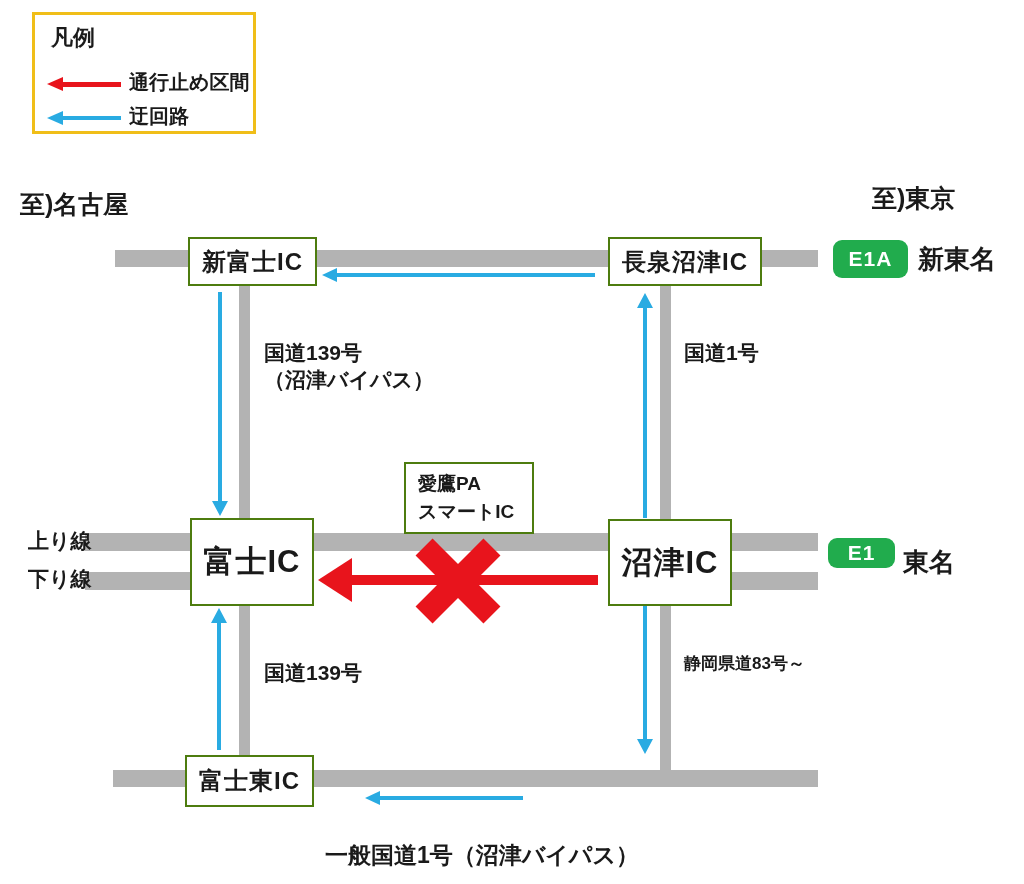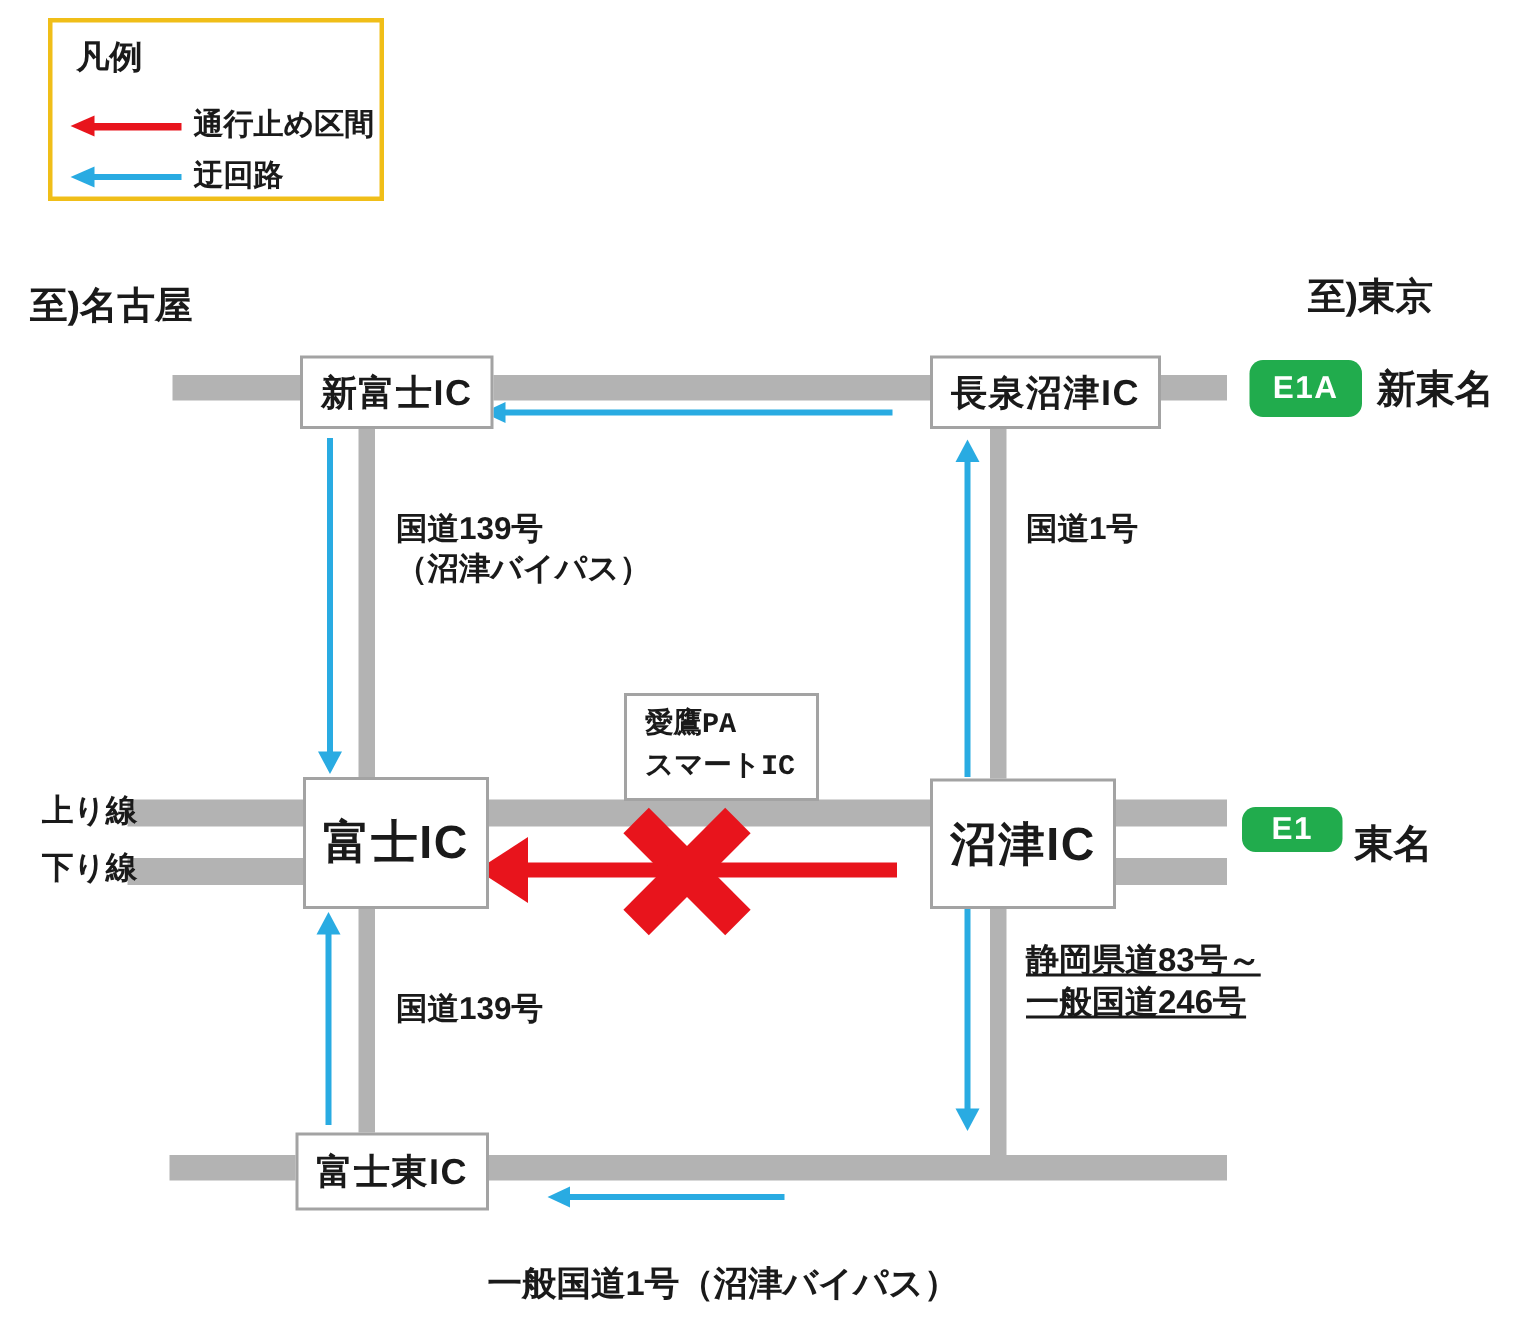--- a/index.html
+++ b/index.html
@@ -5,23 +5,23 @@
   html,body{margin:0;padding:0;background:#ffffff;}
   #canvas{
     position:relative;width:1024px;height:884px;background:#ffffff;
     font-family:"Liberation Sans","DejaVu Sans",sans-serif;
     color:#1a1a1a;overflow:hidden;border-radius:21px;
   }
   
   .road{position:absolute;background:#b3b3b3;z-index:1;}
   
   .icbox{
-    position:absolute;background:#ffffff;border:2px solid #a3a3a3;
+    position:absolute;background:#ffffff;border:2px solid #4d7c0f;
     display:flex;align-items:center;justify-content:center;
-    font-weight:bold;z-index:3;letter-spacing:1px;white-space:nowrap;margin-left:12px;
+    font-weight:bold;z-index:3;letter-spacing:1px;white-space:nowrap;
   }
   
   .lbl{position:absolute;font-weight:bold;z-index:3;white-space:nowrap;line-height:1.28;}
   
   .badge{
     position:absolute;background:#21ac4d;color:#ffffff;font-weight:bold;
     display:flex;align-items:center;justify-content:center;
     border-radius:9px;z-index:3;font-size:21px;letter-spacing:1px;
   }
   
@@ -124,21 +124,21 @@
     <div class="shaft"></div>
       <div class="head"></div>
   </div>
   <div class="xbar a"></div>
   <div class="xbar b"></div>
 
   <div class="icbox" style="left:188px;top:237px;width:125px;height:45px;font-size:24px;">新富士IC</div>
   <div class="icbox" style="left:190px;top:518px;width:120px;height:84px;font-size:31px;">富士IC</div>
   <div class="icbox" style="left:608px;top:237px;width:150px;height:45px;font-size:24px;">長泉沼津IC</div>
   <div class="icbox" style="left:608px;top:519px;width:120px;height:83px;font-size:31px;">沼津IC</div>
-  <div class="icbox" style="left:404px;top:462px;width:114px;height:68px;font-size:19px;justify-content:flex-start;padding-left:12px;letter-spacing:0;font-family:Liberation Mono, monospace;">
+  <div class="icbox" style="left:404px;top:462px;width:114px;height:68px;font-size:19px;justify-content:flex-start;padding-left:12px;letter-spacing:0;">
     <div style="line-height:1.45;">
       <div>愛鷹PA</div>
       <div>スマートIC</div>
     </div>
   </div>
   <div class="icbox" style="left:185px;top:755px;width:125px;height:48px;font-size:24px;">富士東IC</div>
 
   <div class="badge" style="left:833px;top:240px;width:75px;height:38px;text-align:center;">E1A</div>
   <div class="lbl" style="left:918px;top:243px;font-size:26px;">新東名</div>
   <div class="badge" style="left:828px;top:538px;width:67px;height:30px;">E1</div>
@@ -148,19 +148,18 @@
   <div class="lbl" style="left:28px;top:566px;font-size:21px;">下り線</div>
 
   <div class="lbl" style="left:264px;top:340px;font-size:21px;">
     <div>国道139号</div>
     <div>（沼津バイパス）</div>
   </div>
   <div class="lbl" style="left:684px;top:340px;font-size:21px;">
     <div>国道1号</div>
   </div>
   <div class="lbl" style="left:264px;top:660px;font-size:21px;">国道139号</div>
-  <div class="lbl" style="left:684px;top:626px;font-size:22px;text-decoration:underline;">
+  <div class="lbl" style="left:684px;top:653px;font-size:17px;">
     <div>静岡県道83号～</div>
-    <div>一般国道246号</div>
   </div>
   <div class="lbl" style="left:325px;top:841px;font-size:23px;">一般国道1号（沼津バイパス）</div>
 
 </div>
 
 </body></html>

